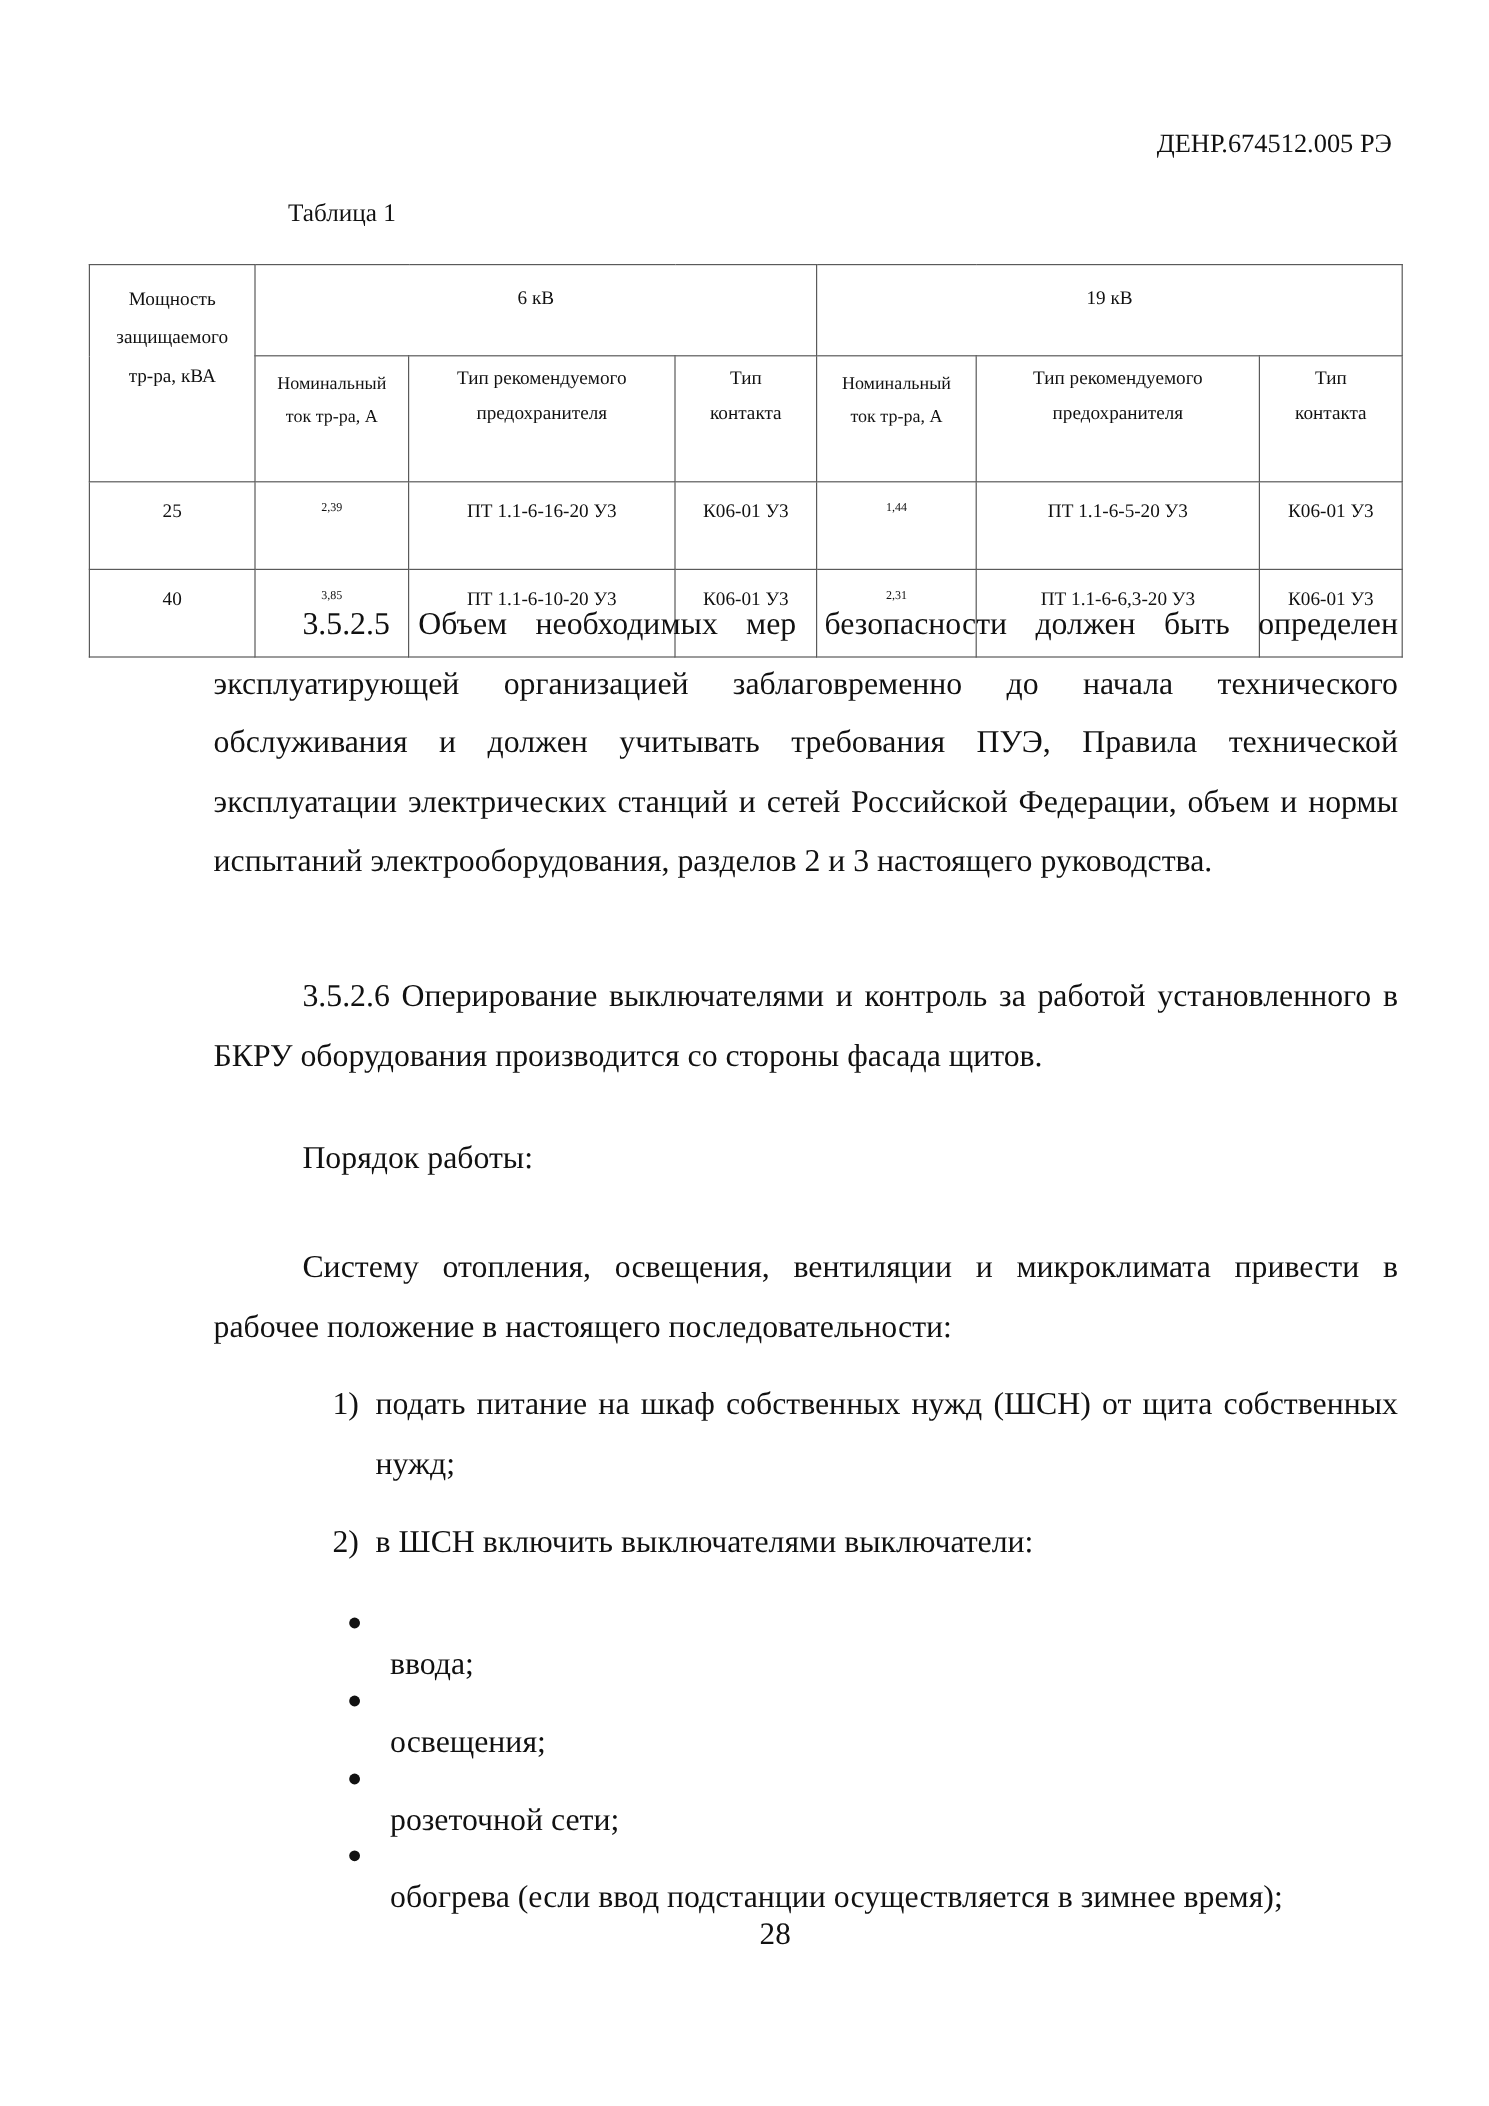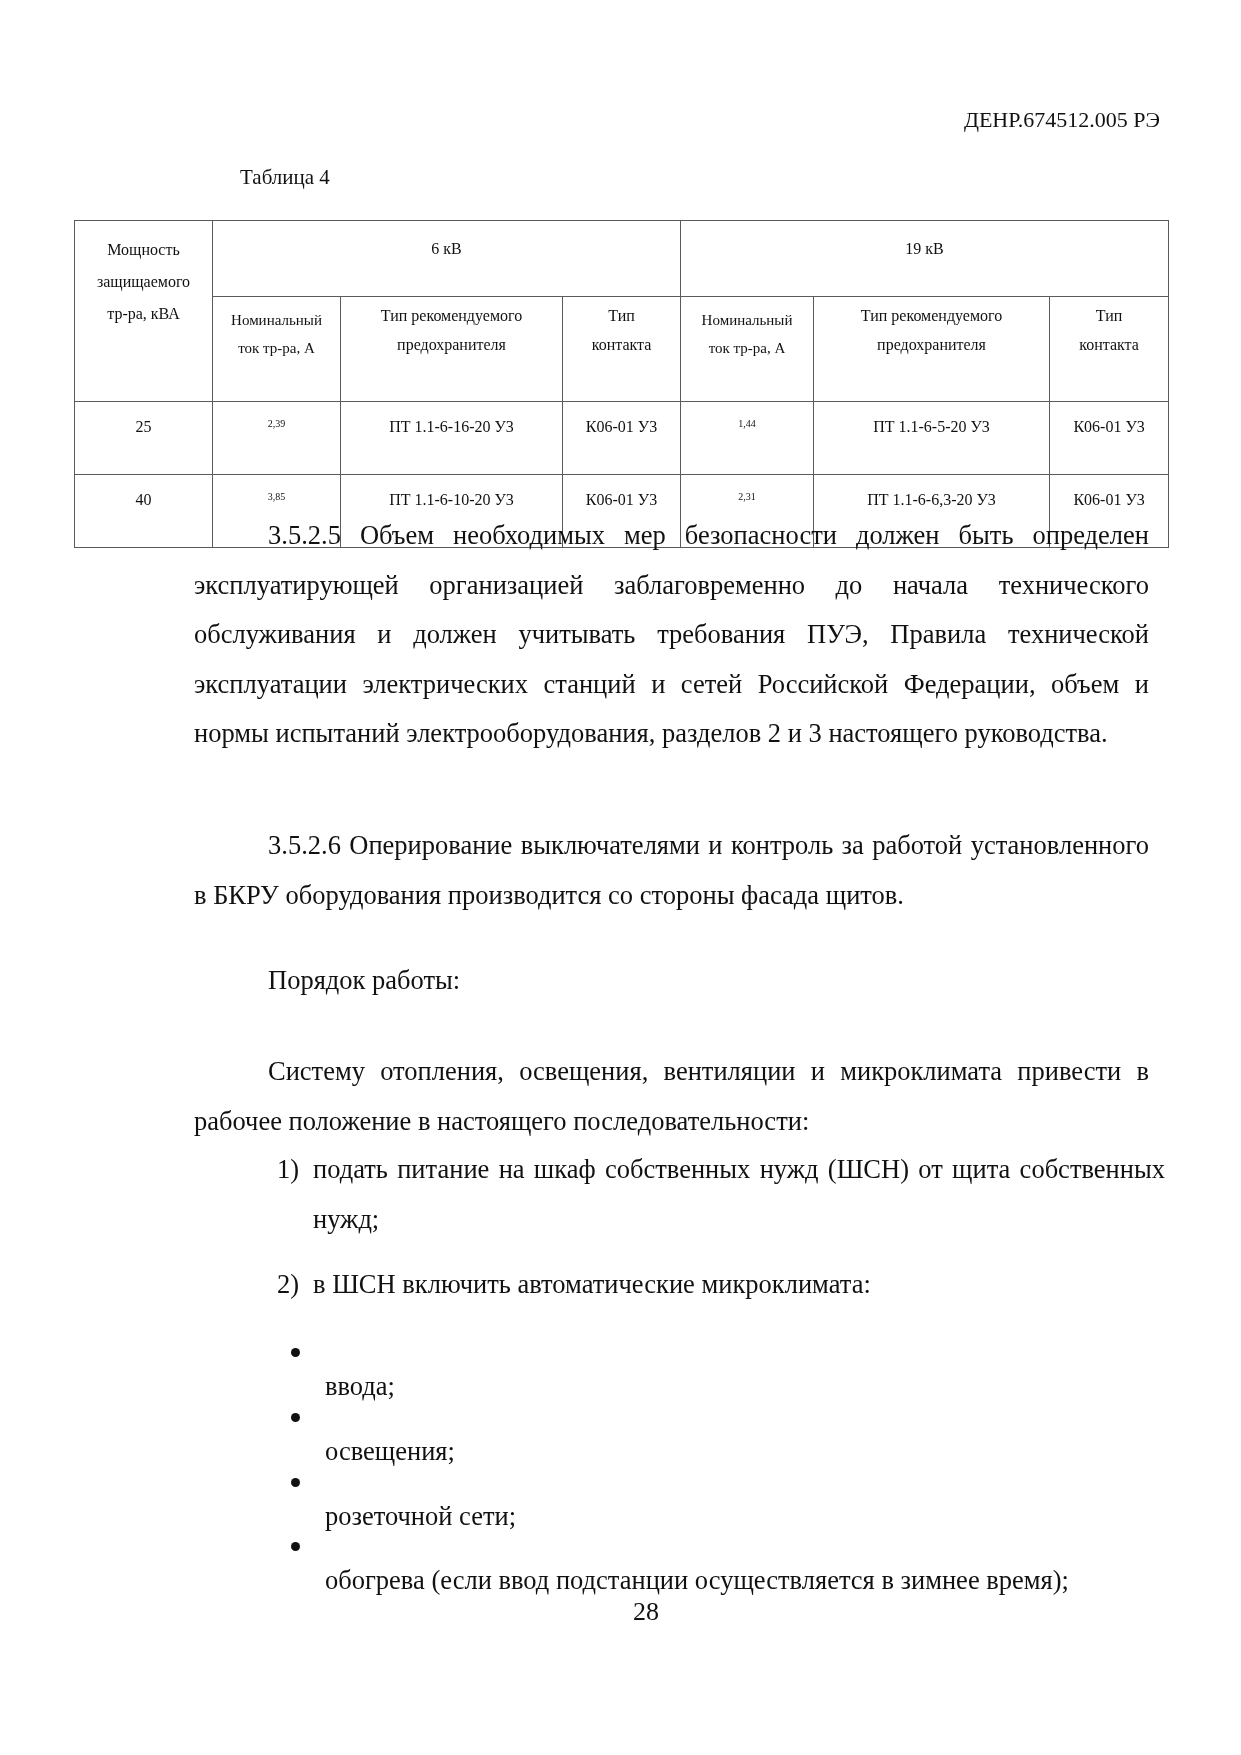--- a/index.html
+++ b/index.html
@@ -15,37 +15,37 @@
                   vertical-align: top; font-size: 16px; line-height: 29px; }
   .hdr-main { padding-top: 13px !important; }
   .hdr-volt { height: 58px; padding-top: 13px !important; }
   .hdr-sub { height: 91px; padding-top: 4px !important; }
   .hdr-sub.small { font-size: 15px; line-height: 28px; padding-top: 9px !important; }
   .row td { height: 58px; padding-top: 10px !important; font-size: 17px; line-height: 20px; }
   .row td.small { font-size: 10px; padding-top: 7px !important; }
 
   .body-text { position: absolute; left: 178px; width: 987px; font-size: 26.5px;
                line-height: 49.5px; text-align: justify; text-align-last: auto; }
-  .body-text .para { margin: 16px; text-indent: 74px; }
+  .body-text .para { margin: 0; text-indent: 74px; }
 
   .list-num { position: absolute; font-size: 26.5px; line-height: 49.5px; }
   .list-num .marker { position: absolute; left: 0; top: 0; }
   .list-num .txt { position: absolute; left: 36px; width: 852px; text-align: justify; }
   .bullet-item { position: absolute; left: 288px; font-size: 26.5px; line-height: 32px; white-space: nowrap; }
   .bullet-item .dot { display: inline-block; width: 9px; height: 9px; border-radius: 50%;
                       background: #111; position: absolute; left: 3px; top: 14px; }
   .bullet-item .txt { position: absolute; left: 37px; top: 15px; margin-top: 21px; }
   .page-number { left: 0; width: 1144px; text-align: center; top: 1597px; font-size: 26px;
                  line-height: 30px; padding-left: 148px; box-sizing: border-box; }
 </style>
 </head>
 <body>
 
 <div class="abs doc-code">ДЕНР.674512.005 РЭ</div>
-<div class="abs table-caption">Таблица 4</div>
+<div class="abs table-caption">Таблица 1</div>
 
 <table class="spec">
   <colgroup>
     <col style="width:138px">
       <col style="width:128px">
       <col style="width:222px">
       <col style="width:118px">
     <col style="width:133px">
       <col style="width:236px">
       <col style="width:119px">
@@ -122,21 +122,21 @@
 <div class="body-text" style="top:1031px">
   <p class="para">Систему отопления, освещения, вентиляции и микроклимата привести в рабочее положение в настоящего последовательности:</p>
 </div>
 
 <div class="list-num" style="left:277px; top:1145px;">
   <span class="marker">1)</span>
   <div class="txt">подать питание на шкаф собственных нужд (ШСН) от щита собственных нужд;</div>
 </div>
 <div class="list-num" style="left:277px; top:1260px;">
   <span class="marker">2)</span>
-  <div class="txt" style="white-space:nowrap">в ШСН включить автоматические микроклимата:</div>
+  <div class="txt" style="white-space:nowrap">в ШСН включить выключателями выключатели:</div>
 </div>
 
 <div class="bullet-item" style="top:1334px">
   <span class="dot"></span>
   <span class="txt">ввода;</span>
 </div>
 <div class="bullet-item" style="top:1399px">
   <span class="dot"></span>
   <span class="txt">освещения;</span>
 </div>

